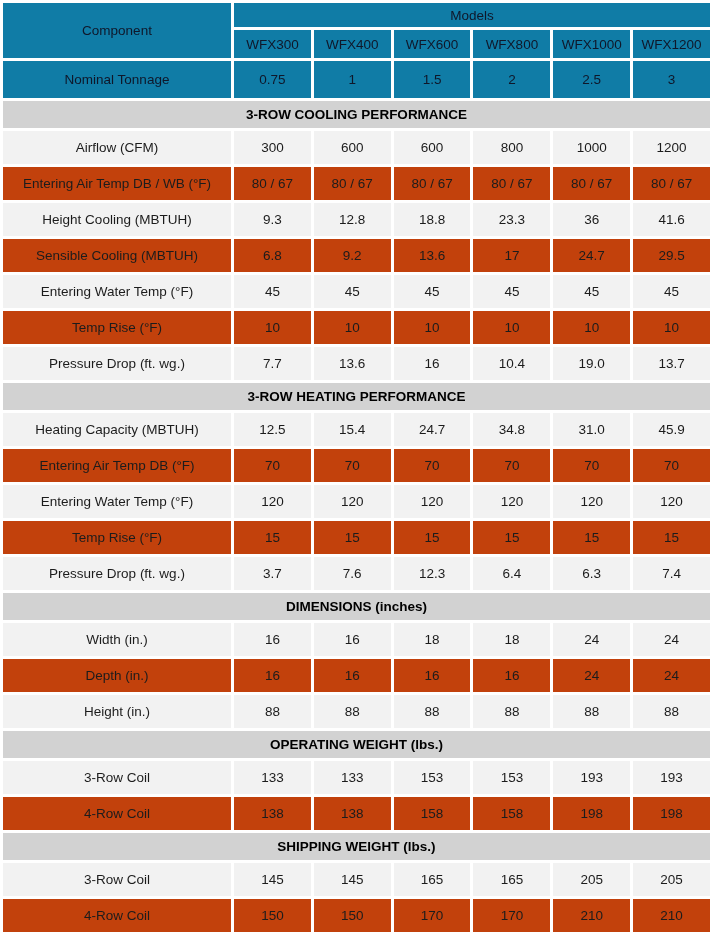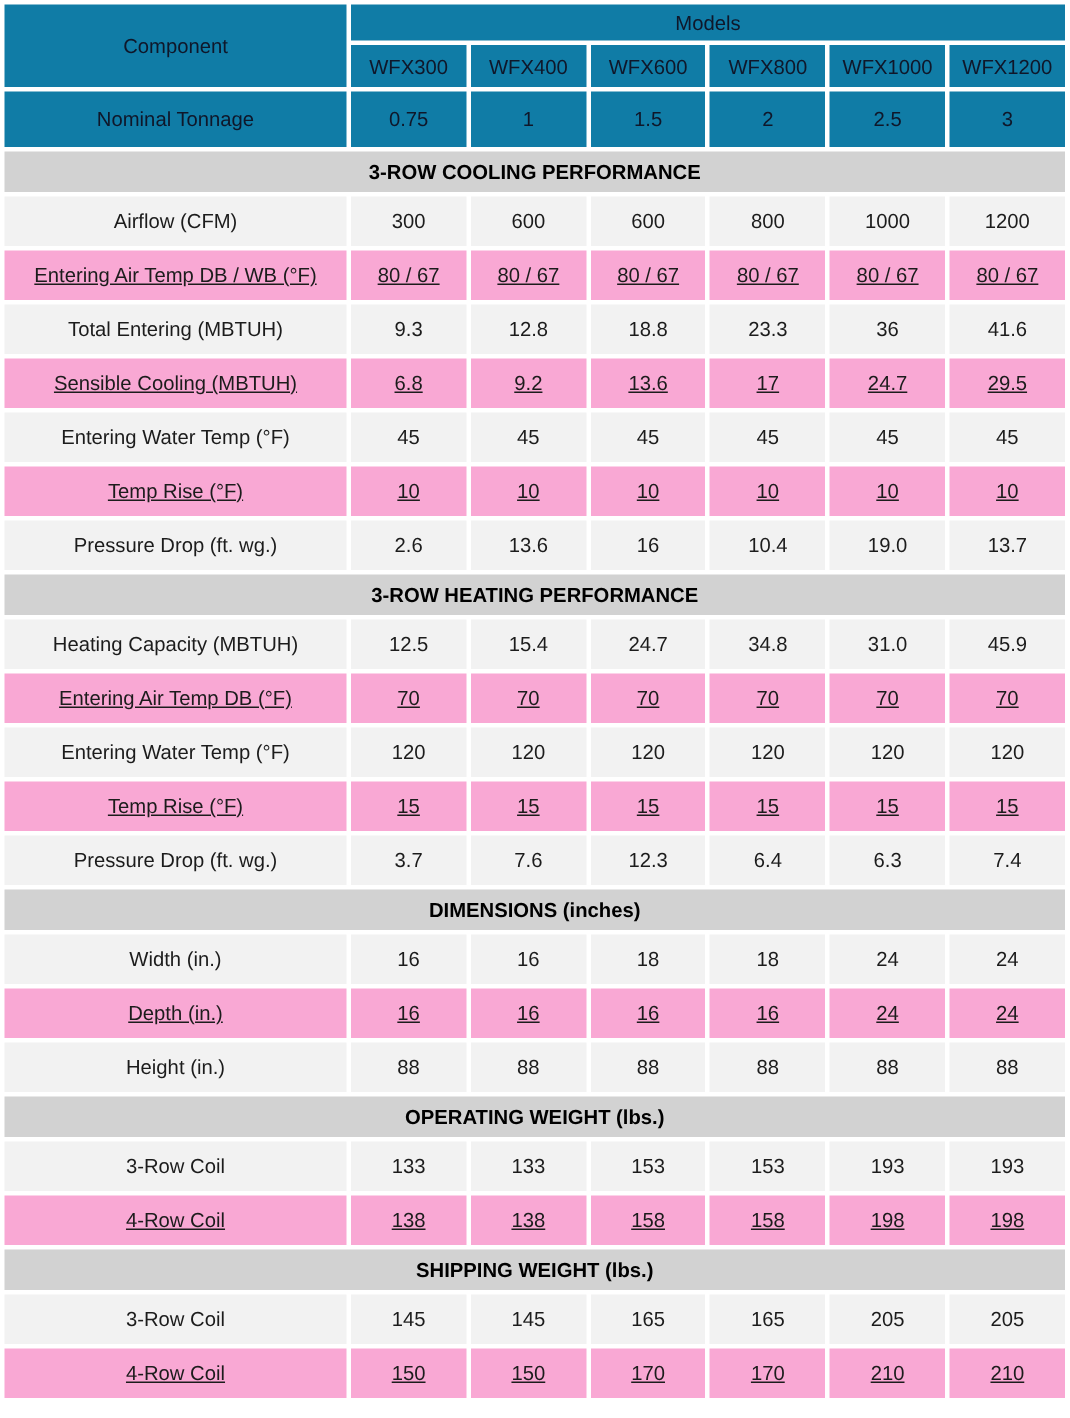--- a/index.html
+++ b/index.html
@@ -42,21 +42,21 @@
     font-weight: bold;
     font-size: 13.5px;
     height: 27px;
   }
   tr.data td {
     font-size: 13.5px;
     color: #1c1c1c;
     height: 33px;
   }
   tr.data.light td { background: #F2F2F2; }
-  tr.data.dark  td { background: #f9a8d4; text-decoration: underline; }
+  tr.data.dark  td { background: #c2410c; }
 </style>
 </head>
 <body>
 
 <div>
   <table class="spec">
     <colgroup>
       <col class="comp-col">
       <col>
         <col>
@@ -104,21 +104,21 @@
         <tr class="data dark">
           <td>Entering Air Temp DB / WB (°F)</td>
           <td>80 / 67</td>
           <td>80 / 67</td>
           <td>80 / 67</td>
           <td>80 / 67</td>
           <td>80 / 67</td>
           <td>80 / 67</td>
         </tr>
         <tr class="data light">
-          <td>Total Entering (MBTUH)</td>
+          <td>Height Cooling (MBTUH)</td>
           <td>9.3</td>
           <td>12.8</td>
           <td>18.8</td>
           <td>23.3</td>
           <td>36</td>
           <td>41.6</td>
         </tr>
         <tr class="data dark">
           <td>Sensible Cooling (MBTUH)</td>
           <td>6.8</td>
@@ -141,21 +141,21 @@
           <td>Temp Rise (°F)</td>
           <td>10</td>
           <td>10</td>
           <td>10</td>
           <td>10</td>
           <td>10</td>
           <td>10</td>
         </tr>
         <tr class="data light">
           <td>Pressure Drop (ft. wg.)</td>
-          <td>2.6</td>
+          <td>7.7</td>
           <td>13.6</td>
           <td>16</td>
           <td>10.4</td>
           <td>19.0</td>
           <td>13.7</td>
         </tr>
         <tr>
           <td class="section" colspan="7">3-ROW HEATING PERFORMANCE</td>
         </tr>
         <tr class="data light">

